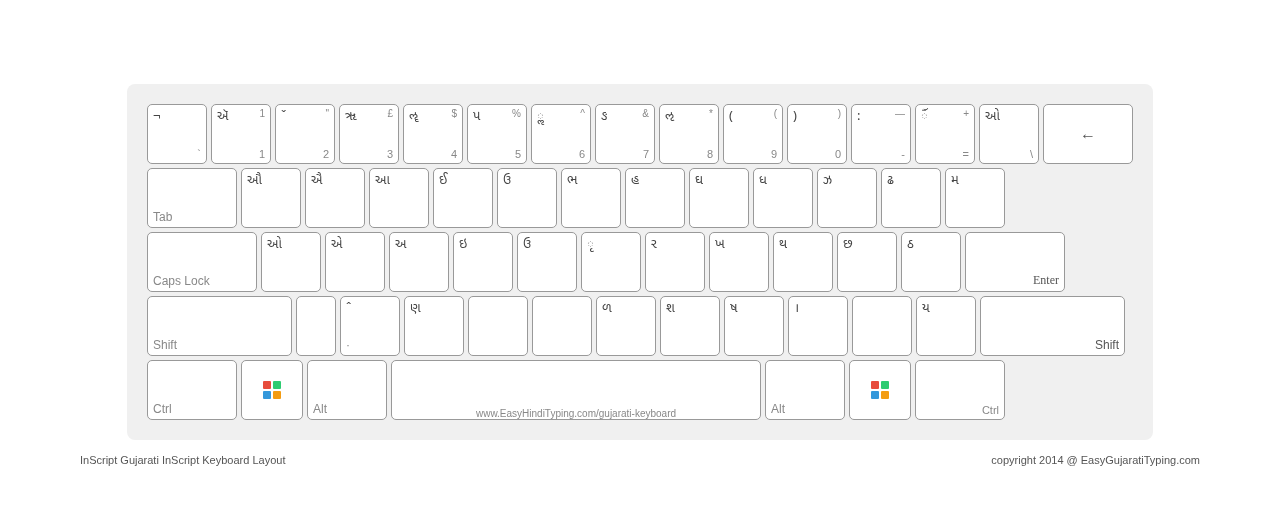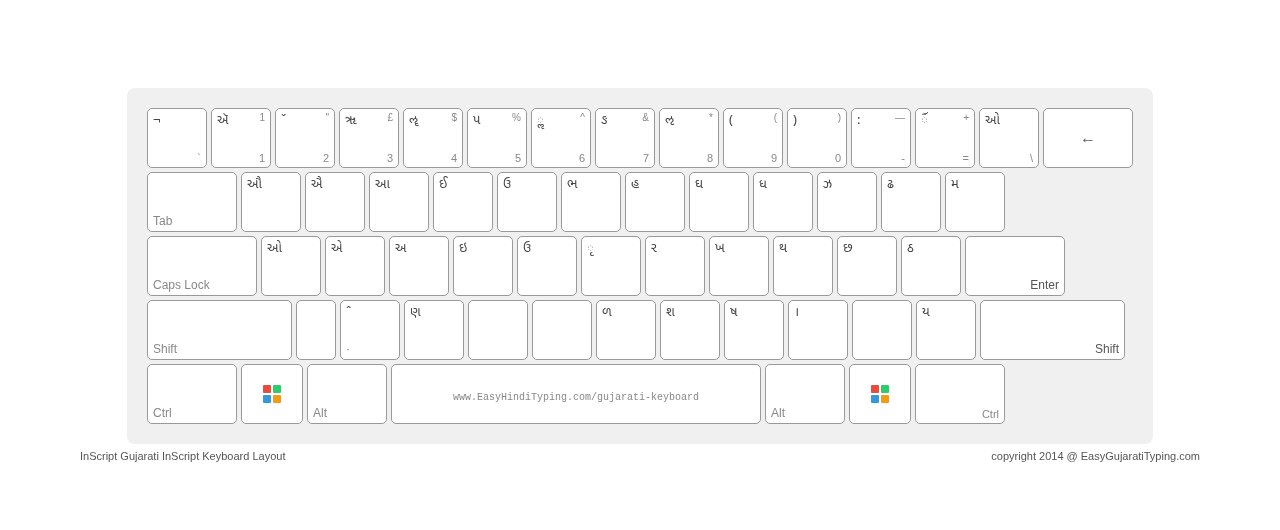--- a/index.html
+++ b/index.html
@@ -71,21 +71,21 @@
       bottom: 3px;
       right: 5px;
       font-size: 11px;
       color: #888;
     }
     .footer-bar {
       display: flex;
       justify-content: space-between;
       width: 100%;
       max-width: 1160px;
-      padding: 6px 20px 0 20px;
+      padding: 14px 20px 0 20px;
       font-size: 11px;
       color: #555;
     }
     
     .win-logo {
       width: 18px;
       height: 18px;
       display: grid;
       grid-template-columns: 1fr 1fr;
       grid-template-rows: 1fr 1fr;
@@ -250,21 +250,21 @@
         </div>
         <div class="key">
           <span class="top-left">થ</span>
         </div>
         <div class="key">
           <span class="top-left">છ</span>
         </div>
         <div class="key">
           <span class="top-left">ઠ</span>
         </div>
-        <div class="key" style="min-width: 100px; width: 100px;">
+        <div class="key" style="min-width: 100px; width: 100px; font-family: Liberation Serif, serif;">
           <span class="bottom-right" style="font-size: 12px; color: rgb(85, 85, 85);">Enter</span>
         </div>
       </div>
       <div class="key-row">
         <div class="key" style="min-width: 145px; width: 145px;">
           <span class="bottom-left" style="font-size: 12px;">Shift</span>
         </div>
         <div class="key" style="min-width: 40px; width: 40px;"></div>
         <div class="key">
           <span class="top-left">ˆ</span>
@@ -304,21 +304,21 @@
             <span></span>
             <span></span>
             <span></span>
             <span></span>
           </div>
         </div>
         <div class="key" style="min-width: 80px; width: 80px;">
           <span class="bottom-left" style="font-size: 12px;">Alt</span>
         </div>
         <div class="key" style="min-width: 370px; width: 370px;">
-          <span style="font-size: 10px; color: rgb(136, 136, 136); position: absolute; bottom: 20px; left: 50%; transform: translateX(-50%); white-space: nowrap; font-family: Liberation Mono, monospace;">www.EasyHindiTyping.com/gujarati-keyboard</span>
+          <span style="font-size: 10px; color: rgb(136, 136, 136); position: absolute; bottom: 0; left: 50%; transform: translateX(-50%); white-space: nowrap;">www.EasyHindiTyping.com/gujarati-keyboard</span>
         </div>
         <div class="key" style="min-width: 80px; width: 80px;">
           <span class="bottom-left" style="font-size: 12px;">Alt</span>
         </div>
         <div class="key" style="min-width: 62px; width: 62px; align-items: center; justify-content: center;">
           <div class="win-logo">
             <span></span>
             <span></span>
             <span></span>
             <span></span>

